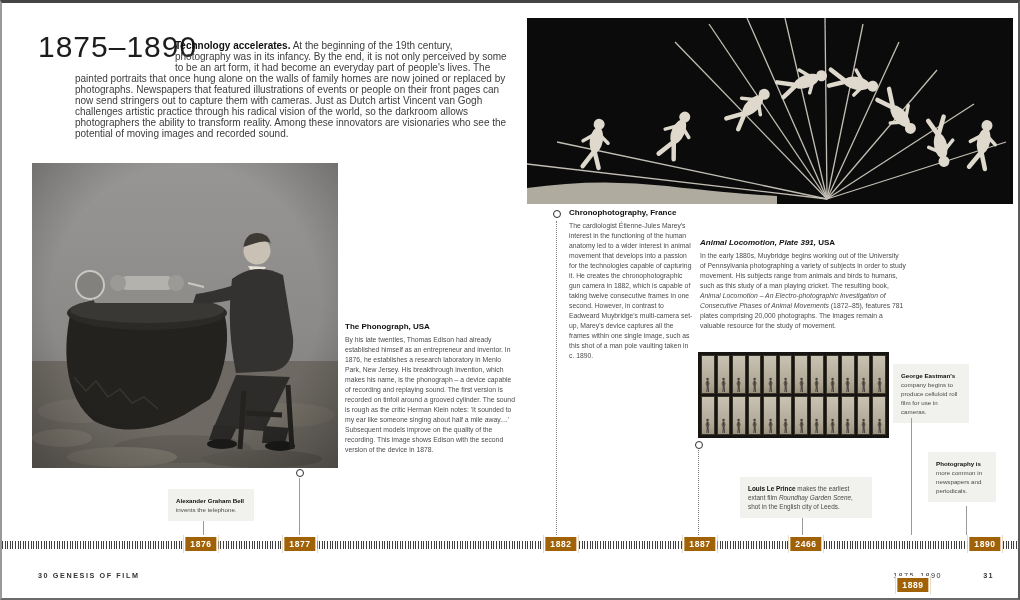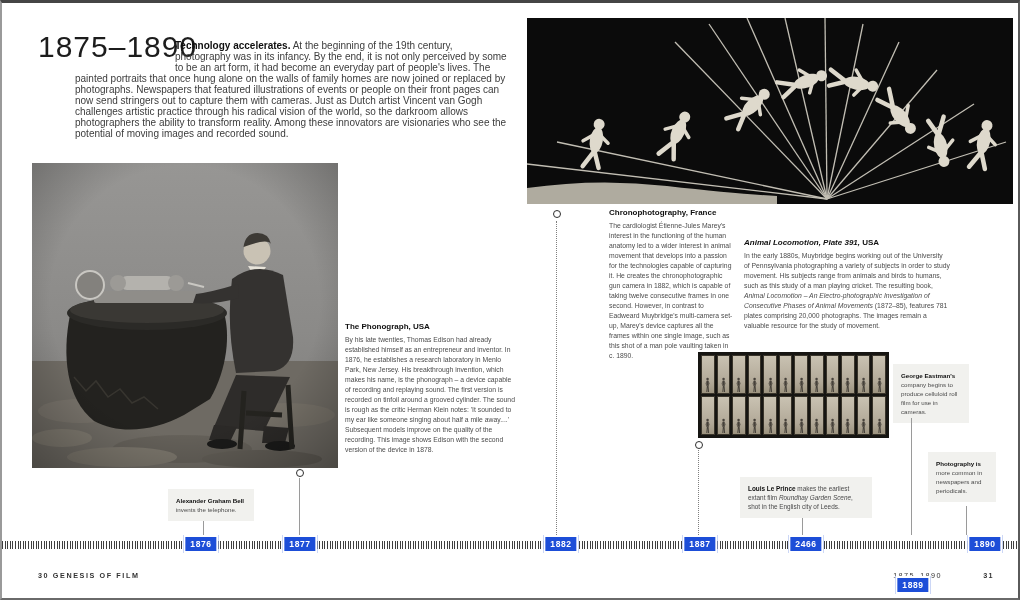--- a/index.html
+++ b/index.html
@@ -17,22 +17,22 @@
   .intro b{color:#0f0f0f;}
 
   
   .edison-photo{position:absolute;left:32px;top:163px;width:306px;height:305px;}
   .marey-photo{position:absolute;left:527px;top:18px;width:486px;height:186px;}
 
   
   .sec-head{font-weight:bold;font-size:8px;color:#101010;margin-bottom:4px;}
   .sec-body{font-size:6.8px;line-height:10px;color:#4c4c4c;}
   .phonograph-sec{position:absolute;left:345px;top:322px;width:170px;}
-  .chrono-sec{position:absolute;left:569px;top:208px;width:124px;margin-left:40px;}
-  .animal-sec{position:absolute;left:700px;top:238px;width:206px;margin-left:44px;}
+  .chrono-sec{position:absolute;left:569px;top:208px;width:124px;}
+  .animal-sec{position:absolute;left:700px;top:238px;width:206px;}
   .animal-sec .sec-head i{font-style:italic;}
 
   
   .muy-plate{position:absolute;left:698px;top:352px;width:191px;height:86px;background:#161512;
              box-sizing:border-box;padding:3px;display:grid;grid-template-columns:repeat(12,1fr);
              grid-template-rows:1fr 1fr;gap:2px;}
   .muy-cell{background:linear-gradient(180deg,#c9c2b2 0%,#b2a998 70%,#9c937f 100%);
             border:0.5px solid #39342a;display:flex;align-items:flex-end;justify-content:center;}
   .muy-cell svg{width:62%;height:88%;}
 
@@ -47,21 +47,21 @@
   .co-photography{left:928px;top:452px;width:68px;}
 
   
   .vline{position:absolute;width:0;border-left:1px solid #9a9a9a;}
   .vline.dotted{border-left:1px dotted #7f7f7f;}
   .node{position:absolute;width:6px;height:6px;border:1.5px solid #2e2e2e;border-radius:50%;background:#fff;z-index:5;}
 
   
   .ribbon{position:absolute;left:2px;right:2px;top:541px;height:8px;
           background:repeating-linear-gradient(90deg,#3f3f3f 0px,#3f3f3f 1px,#ffffff 1px,#ffffff 2.6px);}
-  .yearbox{position:absolute;top:535px;transform:translateX(-50%);background:#1d4ed8;color:#ffffff;
+  .yearbox{position:absolute;top:535px;transform:translateX(-50%);background:#a16207;color:#ffffff;
            font-size:8.5px;font-weight:bold;letter-spacing:0.6px;line-height:14px;padding:0 5px;
            border:2px solid #ffffff;z-index:6;}
 
   
   .footer-left{position:absolute;left:38px;top:571px;font-size:7.2px;font-weight:bold;
                letter-spacing:1.6px;color:#333;}
   .footer-left .sec{}
   .footer-right{position:absolute;right:26px;top:571px;font-size:7.2px;letter-spacing:1.4px;color:#333;}
   .footer-right .pg{font-weight:bold;margin-left:18px;padding-left:20px;}
 </style>

